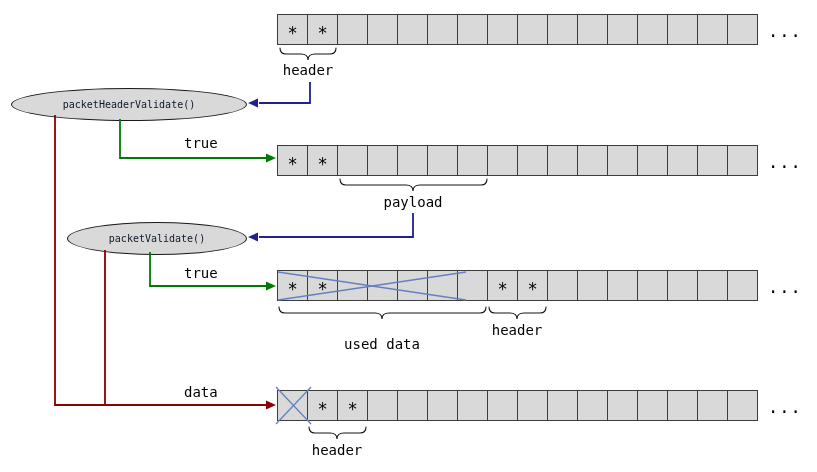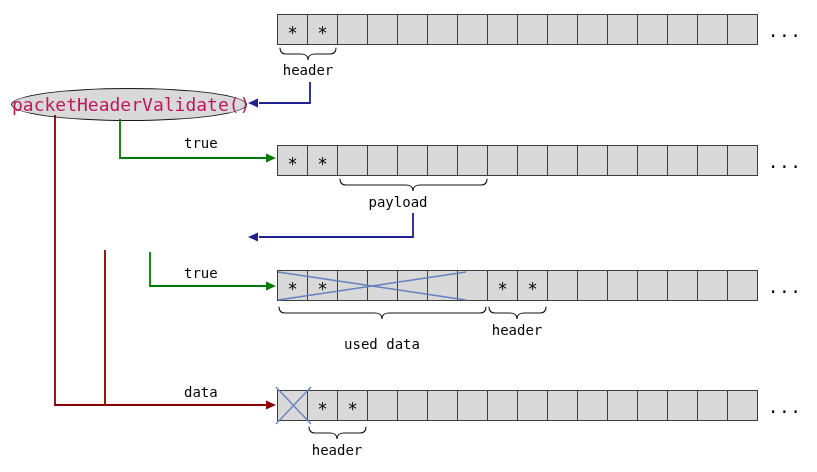--- a/index.html
+++ b/index.html
@@ -4,22 +4,22 @@
 <style>
   html,body{margin:0;padding:0;background:#ffffff;}
   .diagram{position:relative;width:817px;height:472px;background:#ffffff;
            font-family:"DejaVu Sans Mono",monospace;overflow:hidden;}
   .packet-row{position:absolute;left:277px;display:flex;z-index:1;}
   .cell{width:31px;height:31px;box-sizing:border-box;background:#d9d9d9;
         border:1px solid #3c3c3c;text-align:center;line-height:37px;
         font-size:17px;color:#000;}
   .cell + .cell{margin-left:-1px;}
   .func-ellipse{position:absolute;z-index:2;border-radius:50%;background:#d9d9d9;
-        border:1.4px solid #1a1a1a;display:flex;align-items:center;
-        font-size:18px;color:#be185d;}
+        border:1.4px solid #1a1a1a;display:flex;align-items:center;justify-content:center;
+        font-size:10px;color:#0f172a;}
   .diagram-label{position:absolute;font-size:14px;color:#000;white-space:pre;z-index:3;}
   .center{transform:translateX(-50%);}
   .dots{position:absolute;left:768px;font-size:17px;color:#000;z-index:1;letter-spacing:1px;}
   .overlay{position:absolute;left:0;top:0;z-index:5;pointer-events:none;}
 </style>
 </head>
 <body>
 
 <div class="diagram">
 
@@ -97,24 +97,27 @@
     </div>
 
   <div class="dots" style="top:21px">...</div>
   <div class="dots" style="top:152px">...</div>
   <div class="dots" style="top:277px">...</div>
   <div class="dots" style="top:397px">...</div>
 
   <div class="func-ellipse" style="left:11px;top:88px;width:234px;height:31px">
     <span>packetHeaderValidate()</span>
   </div>
+  <div class="func-ellipse" style="left:67px;top:222px;width:178px;height:31px">
+    <span>packetValidate()</span>
+  </div>
 
   <div class="diagram-label center" style="left:308px;top:62px">header</div>
   <div class="diagram-label" style="left:184px;top:135px">true</div>
-  <div class="diagram-label center" style="left:398px;top:194px">payload</div>
+  <div class="diagram-label center" style="left:413px;top:194px">payload</div>
   <div class="diagram-label" style="left:184px;top:265px">true</div>
   <div class="diagram-label center" style="left:382px;top:336px">used data</div>
   <div class="diagram-label center" style="left:517px;top:322px">header</div>
   <div class="diagram-label" style="left:184px;top:384px">data</div>
   <div class="diagram-label center" style="left:337px;top:442px">header</div>
 
   <svg class="overlay" width="817" height="472" viewBox="0 0 817 472">
 
     <g>
       <polyline points="310,82 310,103 259,103" fill="none" stroke-width="1.8" stroke="#20208f"></polyline>

